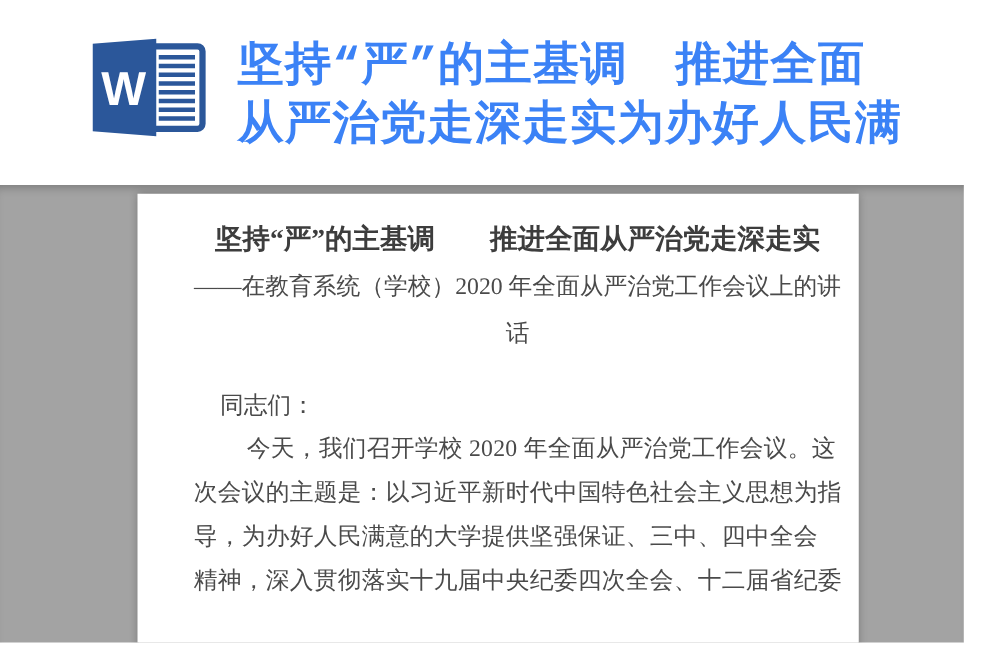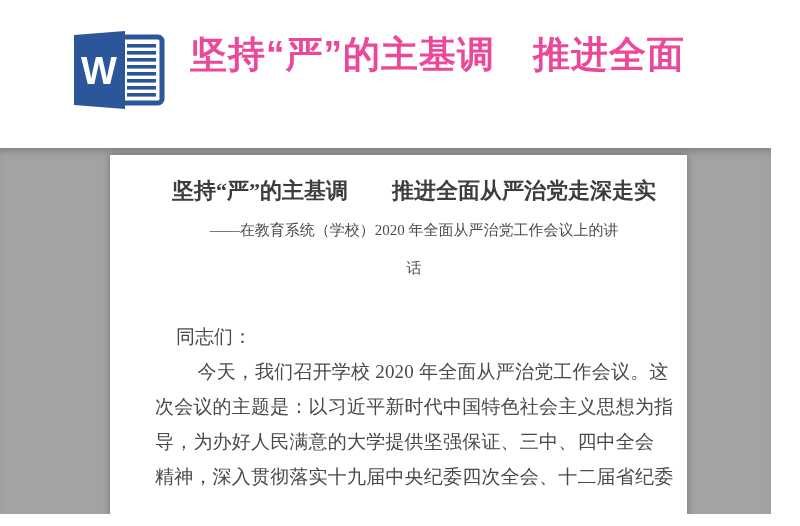--- a/index.html
+++ b/index.html
@@ -21,23 +21,23 @@
     left: 74px; top: 29px;
     width: 92px; height: 82px;
   }
   .header-title {
     position: absolute;
     left: 190px; top: 31px;
     width: 590px;
     font-size: 37px;
     line-height: 47px;
     font-weight: 700;
-    color: #ec4899;
+    color: #3b82f6;
     letter-spacing: 1px;
-    font-family: Liberation Sans, sans-serif;
+    font-family: Liberation Mono, monospace;
     white-space: nowrap;
   }
   
   .viewer {
     position: absolute;
     left: 0; top: 148px;
     width: 771px; height: 366px;
     background: #a3a3a3;
     box-shadow: inset 0 7px 8px -5px rgba(0,0,0,0.25);
     overflow: hidden;
@@ -56,27 +56,27 @@
   .doc-title {
     text-align: center;
     font-size: 22px;
     line-height: 40px;
     font-weight: 700;
     color: #3d3d3d;
     white-space: nowrap;
   }
   .doc-subtitle {
     text-align: center;
-    font-size: 15px;
+    font-size: 19px;
     line-height: 38px;
     color: #4a4a4a;
     white-space: nowrap;
   }
   .doc-salutation {
-    margin-top: 32px;
+    margin-top: 20px;
     font-size: 19px;
     line-height: 35px;
     padding-left: 21px;
     color: #4a4a4a;
     white-space: nowrap;
   }
   .doc-par-line {
     font-size: 19px;
     line-height: 35px;
     color: #4a4a4a;
@@ -106,20 +106,21 @@
         <rect x="53" y="64" width="29" height="3.6"></rect>
       </g>
 
       <polygon points="0,6 51,2 51,80 0,76" fill="#2B579A"></polygon>
       <text x="25" y="55" text-anchor="middle" font-family="Liberation Sans, DejaVu Sans, sans-serif" font-size="38" font-weight="700" fill="#ffffff">W</text>
     </svg>
   </div>
 
   <div class="header-title">
     <div>坚持“严”的主基调　推进全面</div>
+    <div>从严治党走深走实为办好人民满</div>
   </div>
 </div>
 
 <div class="viewer">
 
   <div class="doc-page">
 
     <div class="doc-title">
       <div>坚持“严”的主基调　　推进全面从严治党走深走实</div>
     </div>

